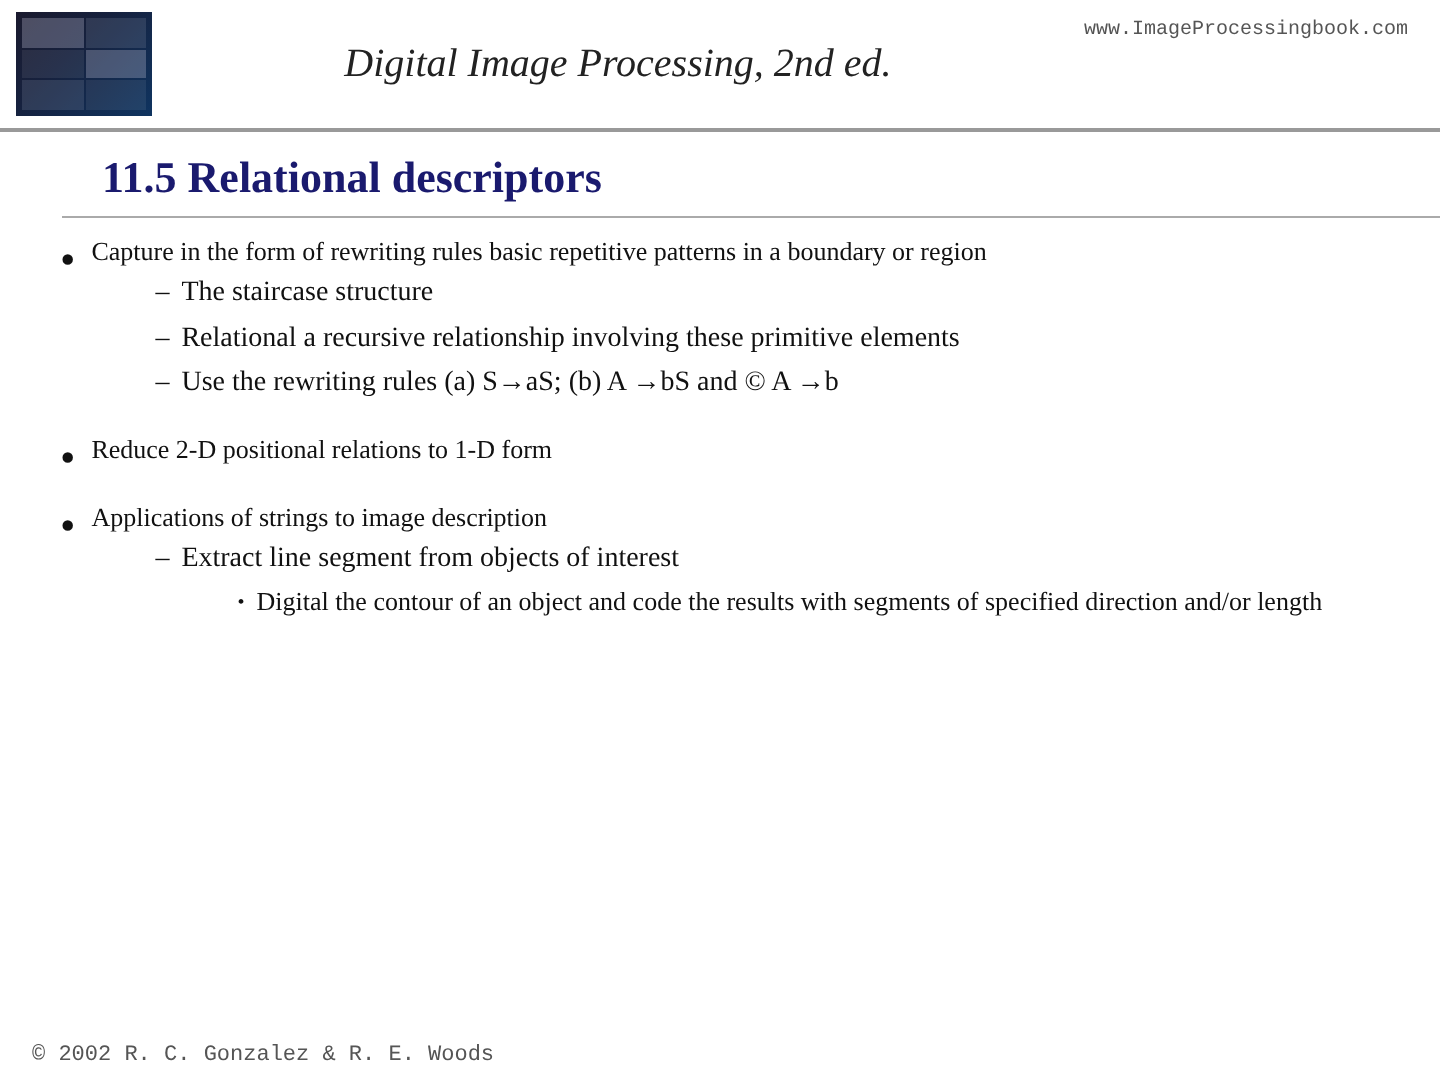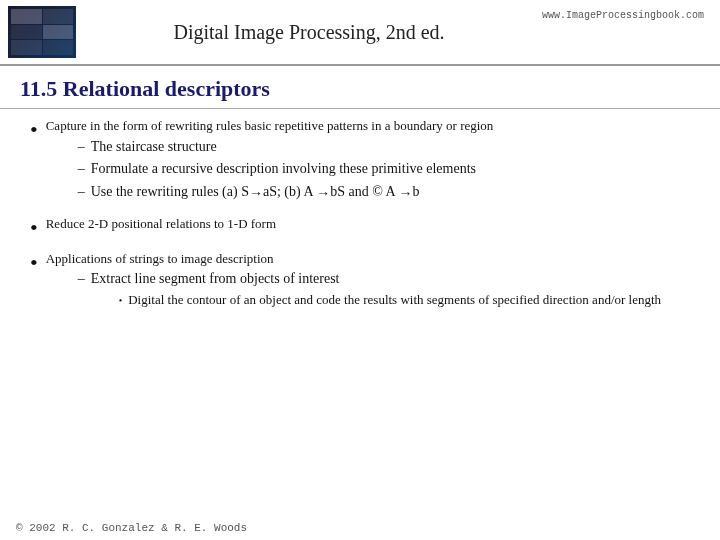--- a/index.html
+++ b/index.html
@@ -38,20 +38,21 @@
     }
 
     .logo-cell {
       background: rgba(255,255,255,0.08);
     }
     .logo-cell.bright { background: rgba(200,200,220,0.3); }
     .logo-cell.mid { background: rgba(150,160,180,0.2); }
 
     .header-title {
       font-size: 20px;
+      font-style: italic;
       color: #222;
       text-align: center;
       flex: 1;
       padding: 0 10px;
     }
 
     .header-url {
       font-size: 10px;
       color: #555;
       font-family: Liberation Mono, monospace;
@@ -61,20 +62,21 @@
     }
 
     
     .section-title {
       font-size: 22px;
       font-weight: bold;
       color: #1a1a6e;
       padding: 10px 20px 6px 20px;
       border-bottom: 1px solid #aaa;
       margin-bottom: 8px;
+      margin-left: 31px;
     }
 
     
     .content {
       padding: 0 20px 0 20px;
     }
 
     
     .bullet-item {
       display: flex;
@@ -173,21 +175,21 @@
     <span class="bullet-dot">•</span>
     <div>
       <span class="bullet-text">Capture in the form of rewriting rules basic repetitive patterns in a boundary or region</span>
       <div class="sub-bullets">
         <div class="sub-item">
           <span class="sub-dash">–</span>
           <span>The staircase structure</span>
         </div>
         <div class="sub-item">
           <span class="sub-dash">–</span>
-          <span>Formulate a recursive description involving these primitive elements</span>
+          <span>Relational a recursive relationship involving these primitive elements</span>
         </div>
         <div class="sub-item">
           <span class="sub-dash">–</span>
           <span>Use the rewriting rules (a) S→aS; (b) A →bS and © A →b</span>
         </div>
       </div>
     </div>
   </div>
 
   <div class="bullet-item">

